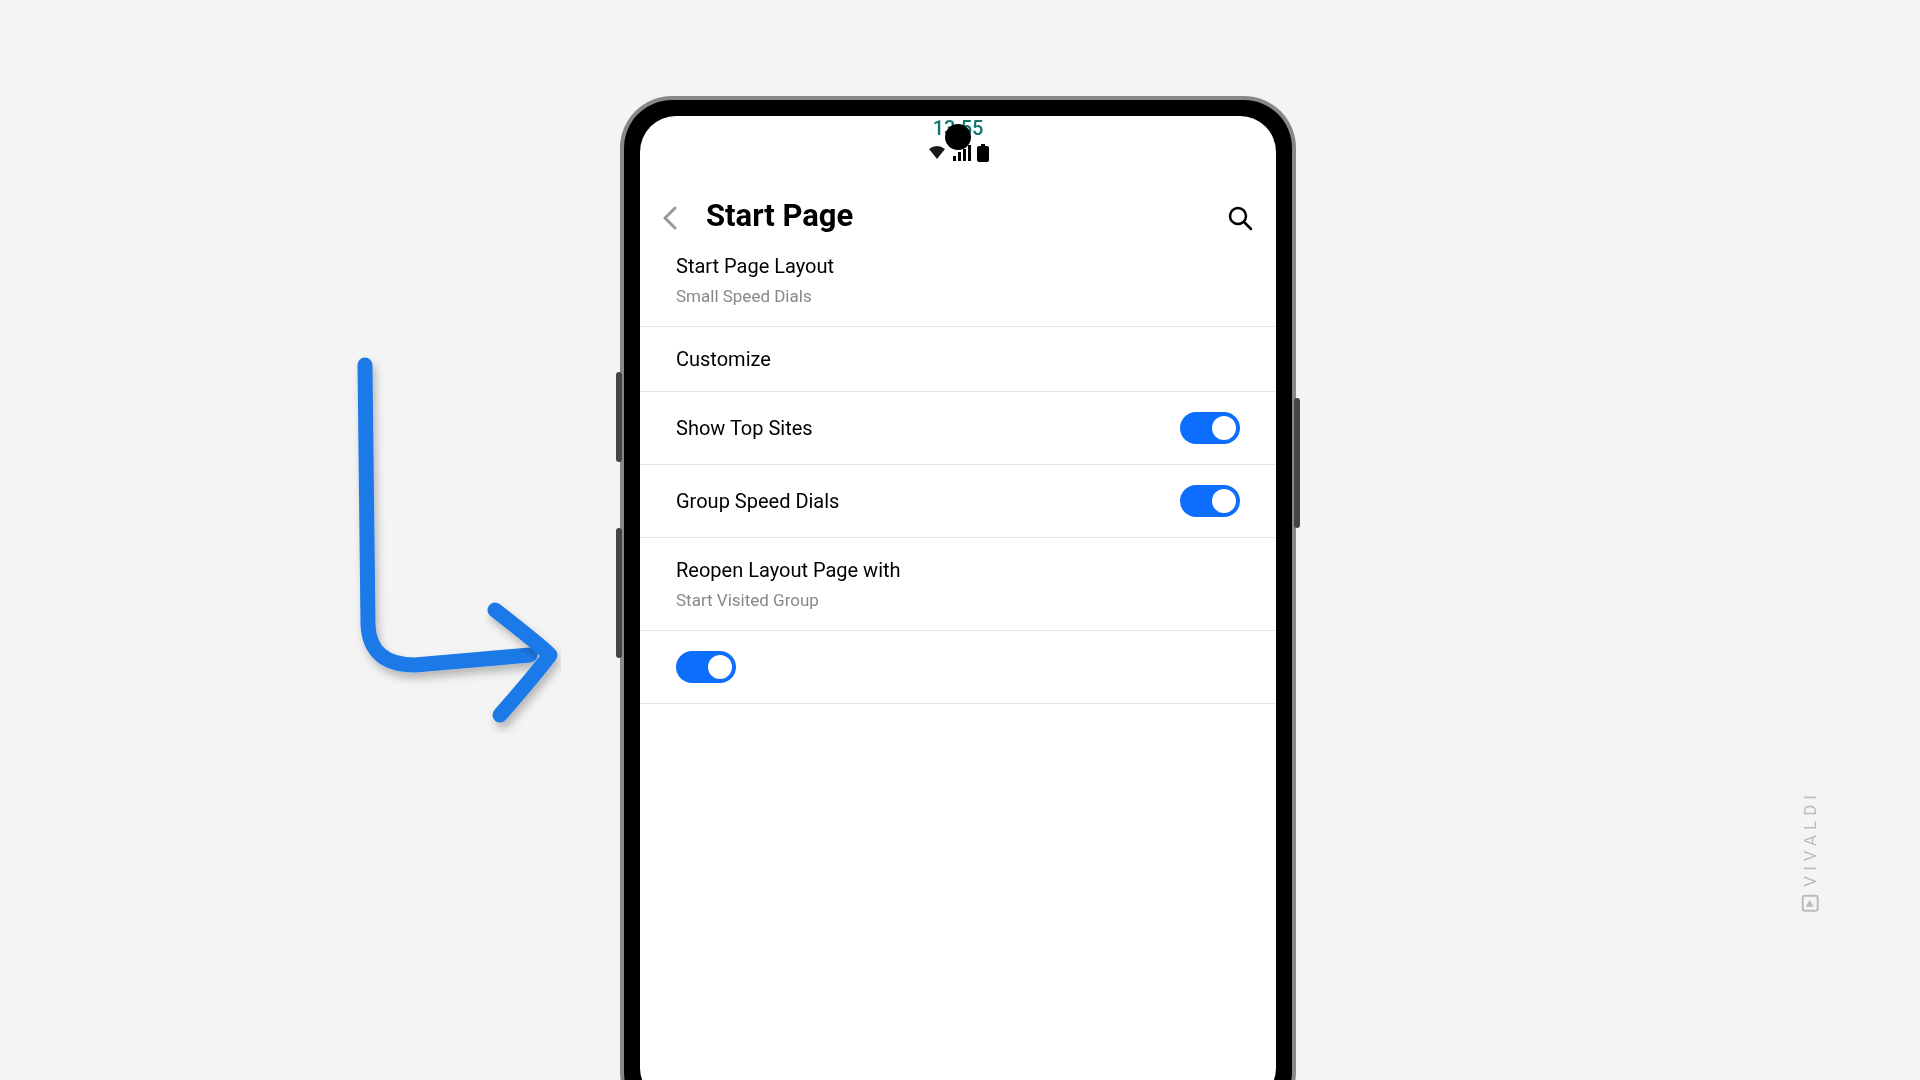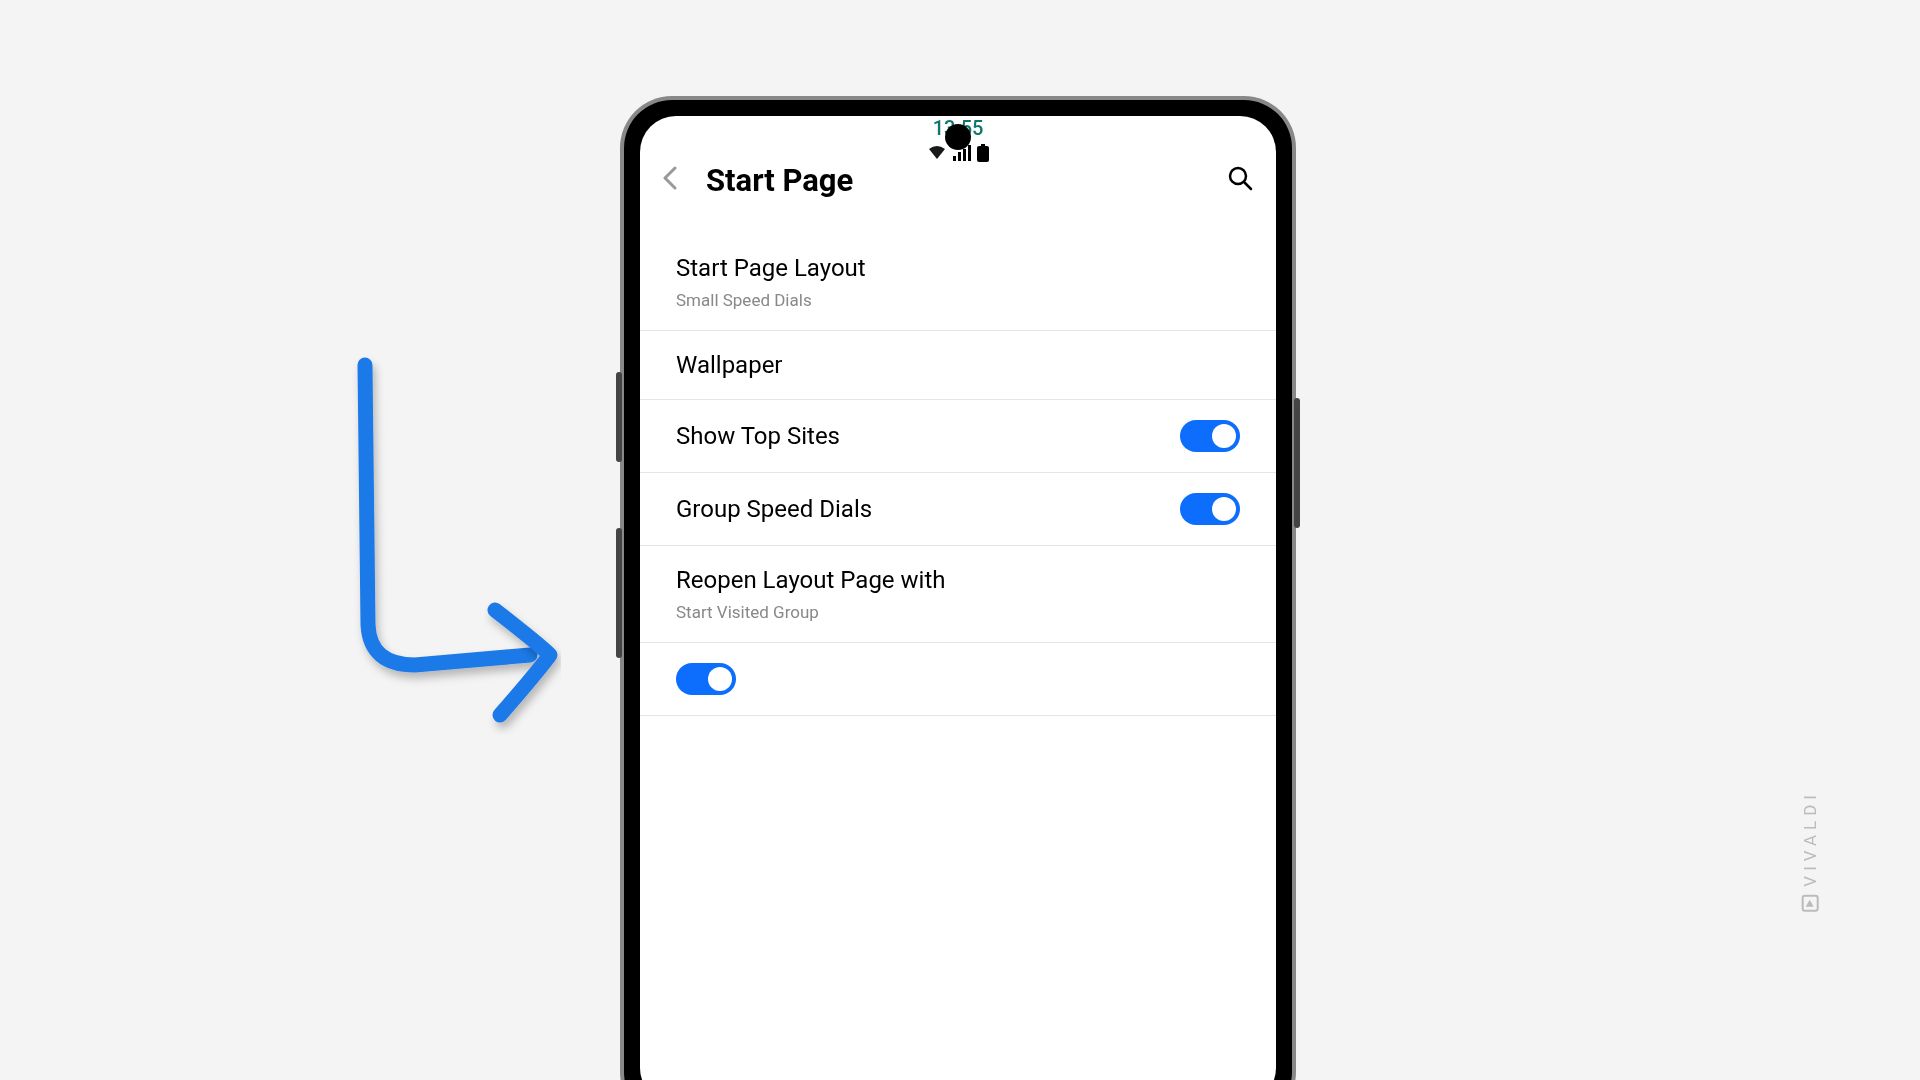--- a/index.html
+++ b/index.html
@@ -97,21 +97,21 @@
     
     .status-icons {
       display: flex;
       gap: 6px;
       align-items: center;
     }
     
     .header {
       height: 72px;
       display: flex;
-      align-items: flex-start;
+      align-items: flex-end;
       padding: 0 20px 0 14px;
     }
     
     .back-icon {
       width: 32px;
       height: 32px;
       display: flex;
       align-items: center;
       justify-content: center;
       color: #999;
@@ -150,21 +150,21 @@
       cursor: pointer;
     }
     
     .setting-item-content {
       display: flex;
       flex-direction: column;
       gap: 8px;
     }
     
     .setting-label {
-      font-size: 24px;
+      font-size: 20px;
       color: #000;
       font-weight: 400;
     }
     
     .setting-value {
       font-size: 17px;
       color: #888;
     }
     
     .toggle {
@@ -278,21 +278,21 @@
 
       <div class="setting-item">
         <div class="setting-item-content">
           <span class="setting-label">Start Page Layout</span>
           <span class="setting-value">Small Speed Dials</span>
         </div>
       </div>
 
       <div class="setting-item">
         <div class="setting-item-content">
-          <span class="setting-label">Wallpaper</span>
+          <span class="setting-label">Customize</span>
         </div>
       </div>
 
       <div class="setting-item">
         <span class="setting-label">Show Top Sites</span>
         <div class="toggle">
           <div class="toggle-knob"></div>
         </div>
       </div>
 

